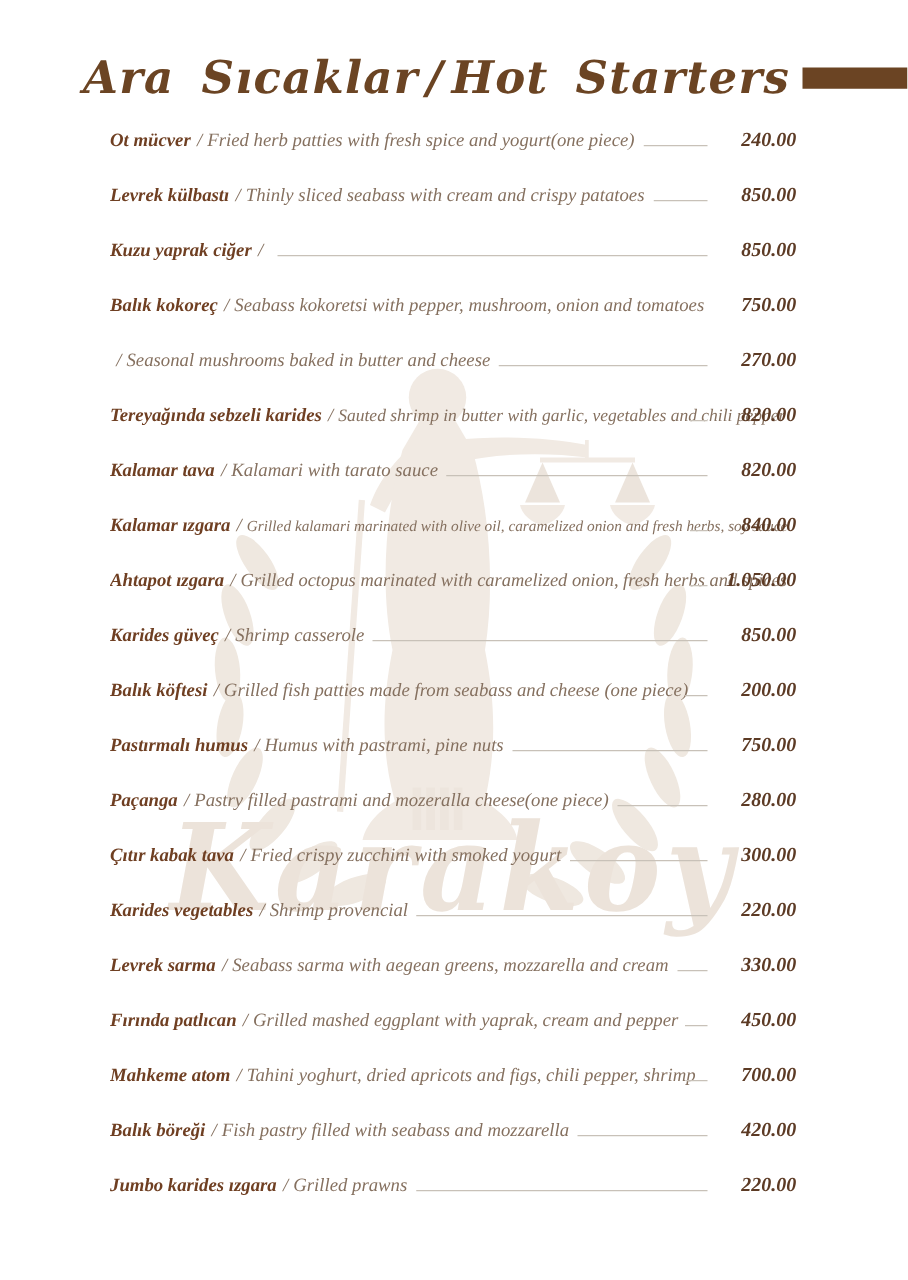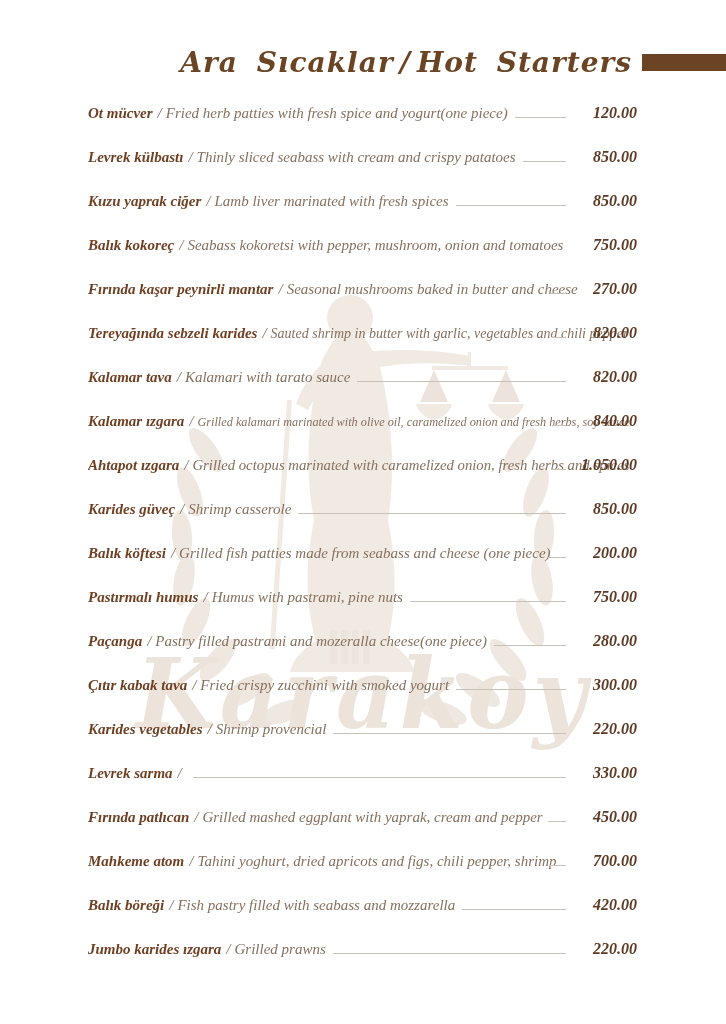--- a/index.html
+++ b/index.html
@@ -24,21 +24,21 @@
   }
   
   .header{
     position:absolute;left:0;top:40px;width:726px;height:44px;
     display:flex;align-items:center;justify-content:flex-end;
     z-index:2;
   }
   .title{
     font-family:"DejaVu Serif","Liberation Serif",serif;
     font-style:italic;font-weight:bold;
-    font-size:28px;color:#6b4423;
+    font-size:36px;color:#6b4423;
     word-spacing:8px;letter-spacing:1px;
     white-space:nowrap;
   }
   .title .sep{padding:0 6px;}
   .accent-bar{
     width:84px;height:17px;background:#6b4423;
     margin-left:10px;flex:0 0 auto;
   }
   
   .menu{
@@ -146,45 +146,43 @@
   </div>
   <div class="accent-bar"></div>
 </div>
 
 <div class="menu" id="menu-list">
     <div class="row">
     <span class="name">Ot mücver</span>
     <span class="slash">/</span>
     <span class="desc">Fried herb patties with fresh spice and yogurt(one piece)</span>
     <span class="leader"></span>
-    <span class="price">120.00</span>
+    <span class="price">240.00</span>
   </div>
     <div class="row">
     <span class="name">Levrek külbastı</span>
     <span class="slash">/</span>
     <span class="desc">Thinly sliced seabass with cream and crispy patatoes</span>
     <span class="leader"></span>
     <span class="price">850.00</span>
   </div>
     <div class="row">
     <span class="name">Kuzu yaprak ciğer</span>
     <span class="slash">/</span>
-    <span class="desc">Lamb liver marinated with fresh spices</span>
     <span class="leader"></span>
     <span class="price">850.00</span>
   </div>
     <div class="row">
     <span class="name">Balık kokoreç</span>
     <span class="slash">/</span>
     <span class="desc">Seabass kokoretsi with pepper, mushroom, onion and tomatoes</span>
     <span class="leader hidden"></span>
     <span class="price">750.00</span>
   </div>
     <div class="row">
-    <span class="name">Fırında kaşar peynirli mantar</span>
     <span class="slash">/</span>
     <span class="desc">Seasonal mushrooms baked in butter and cheese</span>
     <span class="leader"></span>
     <span class="price">270.00</span>
   </div>
     <div class="row">
     <span class="name">Tereyağında sebzeli karides</span>
     <span class="slash">/</span>
     <span class="desc" style="font-size: 14px;">Sauted shrimp in butter with garlic, vegetables  and chili pepper</span>
     <span class="leader"></span>
@@ -249,20 +247,21 @@
     <div class="row">
     <span class="name">Karides vegetables</span>
     <span class="slash">/</span>
     <span class="desc">Shrimp provencial</span>
     <span class="leader"></span>
     <span class="price">220.00</span>
   </div>
     <div class="row">
     <span class="name">Levrek sarma</span>
     <span class="slash">/</span>
+    <span class="desc">Seabass sarma with aegean greens, mozzarella and cream</span>
     <span class="leader"></span>
     <span class="price">330.00</span>
   </div>
     <div class="row">
     <span class="name">Fırında patlıcan</span>
     <span class="slash">/</span>
     <span class="desc">Grilled mashed eggplant with yaprak, cream and pepper</span>
     <span class="leader"></span>
     <span class="price">450.00</span>
   </div>

